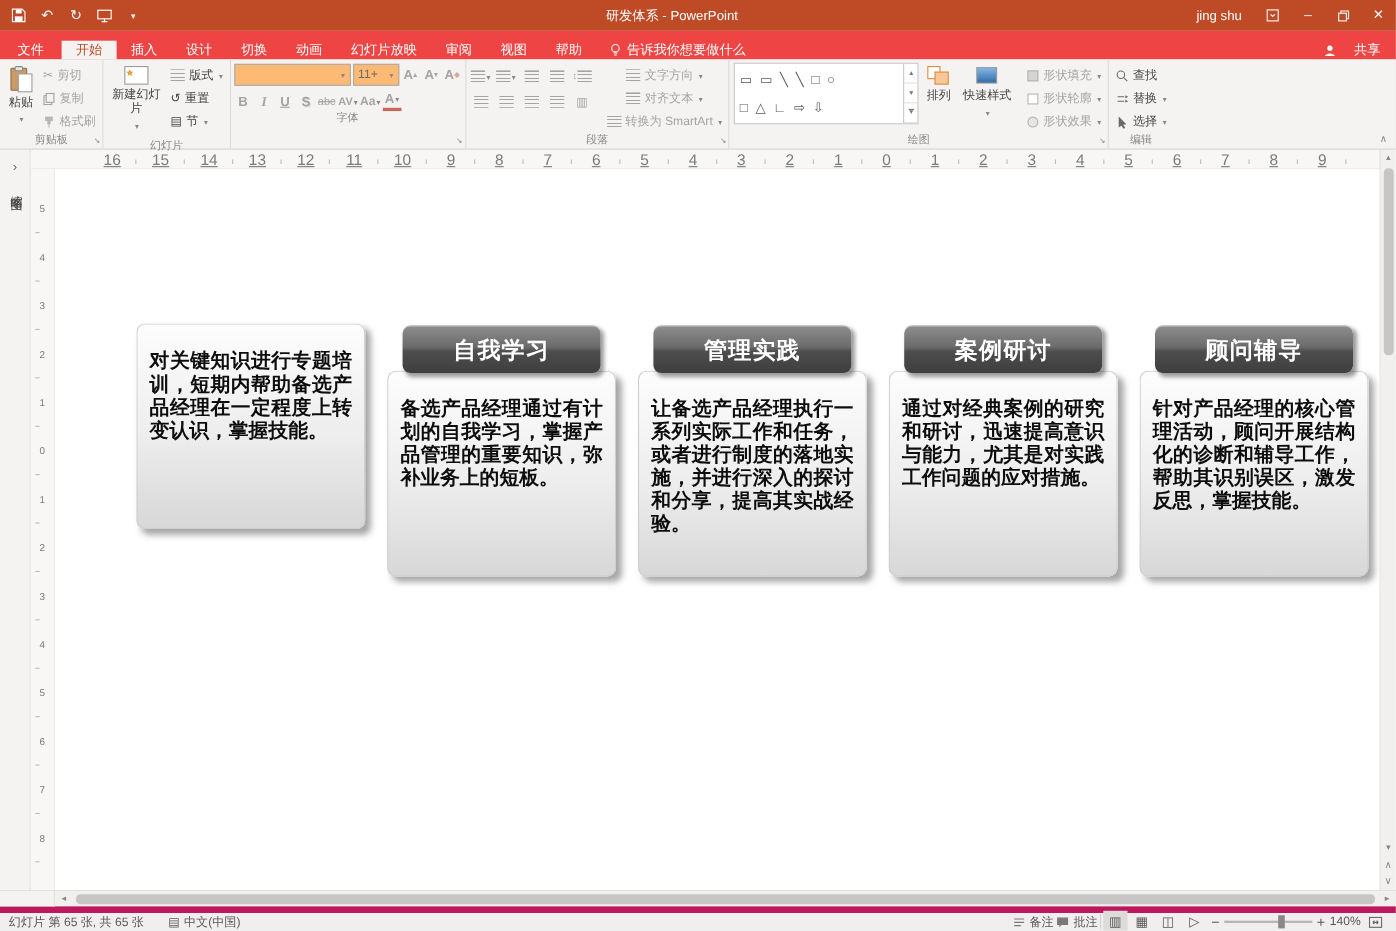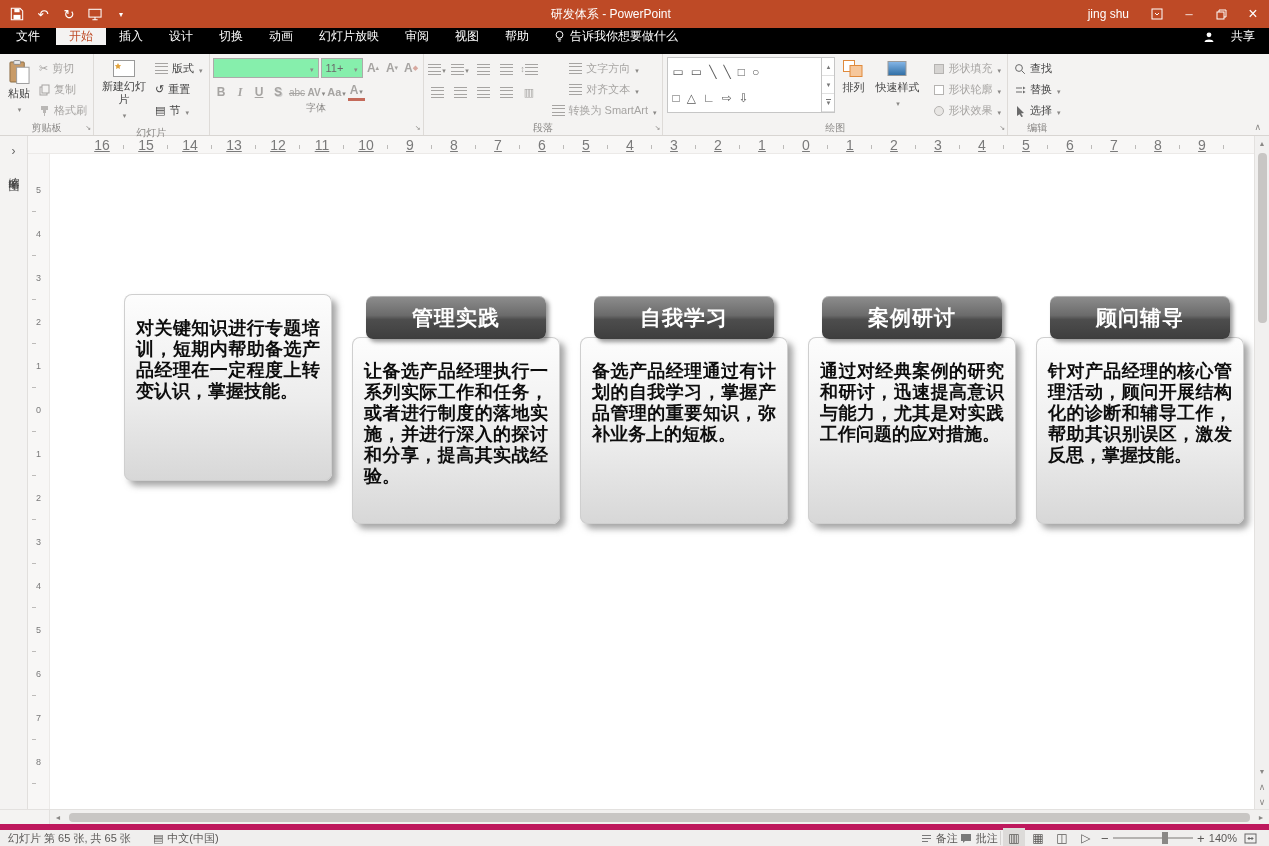--- a/index.html
+++ b/index.html
@@ -14,21 +14,21 @@
   .ic-redo::after { content:"↻"; }
   .qcaret::after { content:"▾"; font-size:8px; }
   .tb-title { flex:1; text-align:center; font-size:12px; white-space:nowrap; }
   .tb-right { display:flex; align-items:center; height:100%; }
   .tb-user { margin-right:12px; font-size:12px; }
   .wbtn { width:32px; height:100%; display:flex; align-items:center; justify-content:center; }
   .ic-min::after { content:"─"; font-size:10px; }
   .ic-close::after { content:"×"; font-size:16px; }
 
   
-  .tabrow { height:26px; background:#000000; display:flex; align-items:flex-start; color:#fff;font-family:Liberation Mono, monospace; }
+  .tabrow { height:26px; background:#ef4444; display:flex; align-items:flex-end; color:#fff;font-family:Liberation Mono, monospace; }
   .tab { padding:0 13px; display:flex; align-items:center; font-size:12px; white-space:nowrap; }
   .tab.file { padding:0 16px; }
   .tab.selected { background:#F4F3F2; color:#BE4A26; }
   .tabs { display:flex; }
   .tellme { display:flex; align-items:center; gap:5px; margin-left:12px; font-size:12px; white-space:nowrap; }
   .share { margin-left:auto; display:flex; align-items:center; gap:16px; padding:0 14px; white-space:nowrap; }
 
   
   .ribbon { height:82px; background:#F4F3F2; border-bottom:1px solid #D8D5D2; display:flex; position:relative; }
   .group { display:flex; flex-direction:column; border-right:1px solid #DEDBD8; position:relative; padding:1px 3px 0; }
@@ -36,21 +36,21 @@
   .glabel { height:16px; text-align:center; font-size:10px; color:#8a8886; line-height:14px; }
   .launcher { position:absolute; right:2px; bottom:3px; font-size:7px; color:#8a8886; }
   .launcher::after { content:"↘"; }
   .bigbtn { display:flex; flex-direction:column; align-items:center; gap:2px; padding:2px 4px; font-size:11px; color:#444; text-align:center; line-height:13px; }
   .minicol { display:flex; flex-direction:column; gap:4px; padding-top:3px; }
   .sbtn { display:flex; align-items:center; gap:4px; font-size:11px; color:#444; padding:1px 2px; white-space:nowrap; }
   .muted { color:#A6A4A2 !important; }
   .ca::after { content:"▾"; font-size:7px; color:#8a8886; margin-left:1px; }
   .fontcol { display:flex; flex-direction:column; gap:5px; padding-top:3px; }
   .fontrow { display:flex; align-items:center; gap:2px; }
-  .combo { height:20px; background:#86efac; border:1px solid #ACABAA; display:flex; align-items:center; justify-content:space-between; padding:0 4px; font-size:11px; color:#6a6a6a; }
+  .combo { height:20px; background:#fdba74; border:1px solid #ACABAA; display:flex; align-items:center; justify-content:space-between; padding:0 4px; font-size:11px; color:#6a6a6a; }
   .fbtn { min-width:17px; height:18px; display:flex; align-items:center; justify-content:center; font-size:12px; color:#A6A4A2; font-weight:bold; }
   .acolor { border-bottom:3px solid #C46A5A; line-height:11px; }
   .plicon { width:13px; height:11px; background:repeating-linear-gradient(to bottom,#A6A4A2 0 1px,transparent 1px 3.3px); }
   .pbtn { width:19px; height:18px; display:flex; align-items:center; justify-content:center; }
   .gallery { width:168px; height:56px; background:#fff; border:1px solid #C6C6C6; display:flex; }
   .shapes { flex:1; display:flex; flex-direction:column; justify-content:space-around; padding:1px 4px; }
   .shrow { display:flex; gap:7px; font-size:12px; color:#5a5a5a; line-height:13px; }
   .gal-scroll { width:13px; border-left:1px solid #C6C6C6; display:flex; flex-direction:column; font-size:6px; color:#777; }
   .gal-scroll span { flex:1; display:flex; align-items:center; justify-content:center; border-bottom:1px solid #E0E0E0; }
   .ic-up::after { content:"▲"; } .ic-down::after { content:"▼"; }
@@ -526,30 +526,30 @@
         </div>
       <div class="slide">
         <div class="cards">
 
             <div class="card">
               <div class="card-body"><span>对关键知识进行专题培训，短期内帮助备选产品经理在一定程度上转变认识，掌握技能。</span></div>
             </div>
 
             <div class="card">
               <div class="card-header">
+                <span>自我学习</span>
+              </div>
+              <div class="card-body"><span>备选产品经理通过有计划的自我学习，掌握产品管理的重要知识，弥补业务上的短板。</span></div>
+            </div>
+
+            <div class="card">
+              <div class="card-header">
                 <span>管理实践</span>
               </div>
               <div class="card-body"><span>让备选产品经理执行一系列实际工作和任务，或者进行制度的落地实施，并进行深入的探讨和分享，提高其实战经验。</span></div>
-            </div>
-
-            <div class="card">
-              <div class="card-header">
-                <span>自我学习</span>
-              </div>
-              <div class="card-body"><span>备选产品经理通过有计划的自我学习，掌握产品管理的重要知识，弥补业务上的短板。</span></div>
             </div>
 
             <div class="card">
               <div class="card-header">
                 <span>案例研讨</span>
               </div>
               <div class="card-body"><span>通过对经典案例的研究和研讨，迅速提高意识与能力，尤其是对实践工作问题的应对措施。</span></div>
             </div>
 
             <div class="card">

